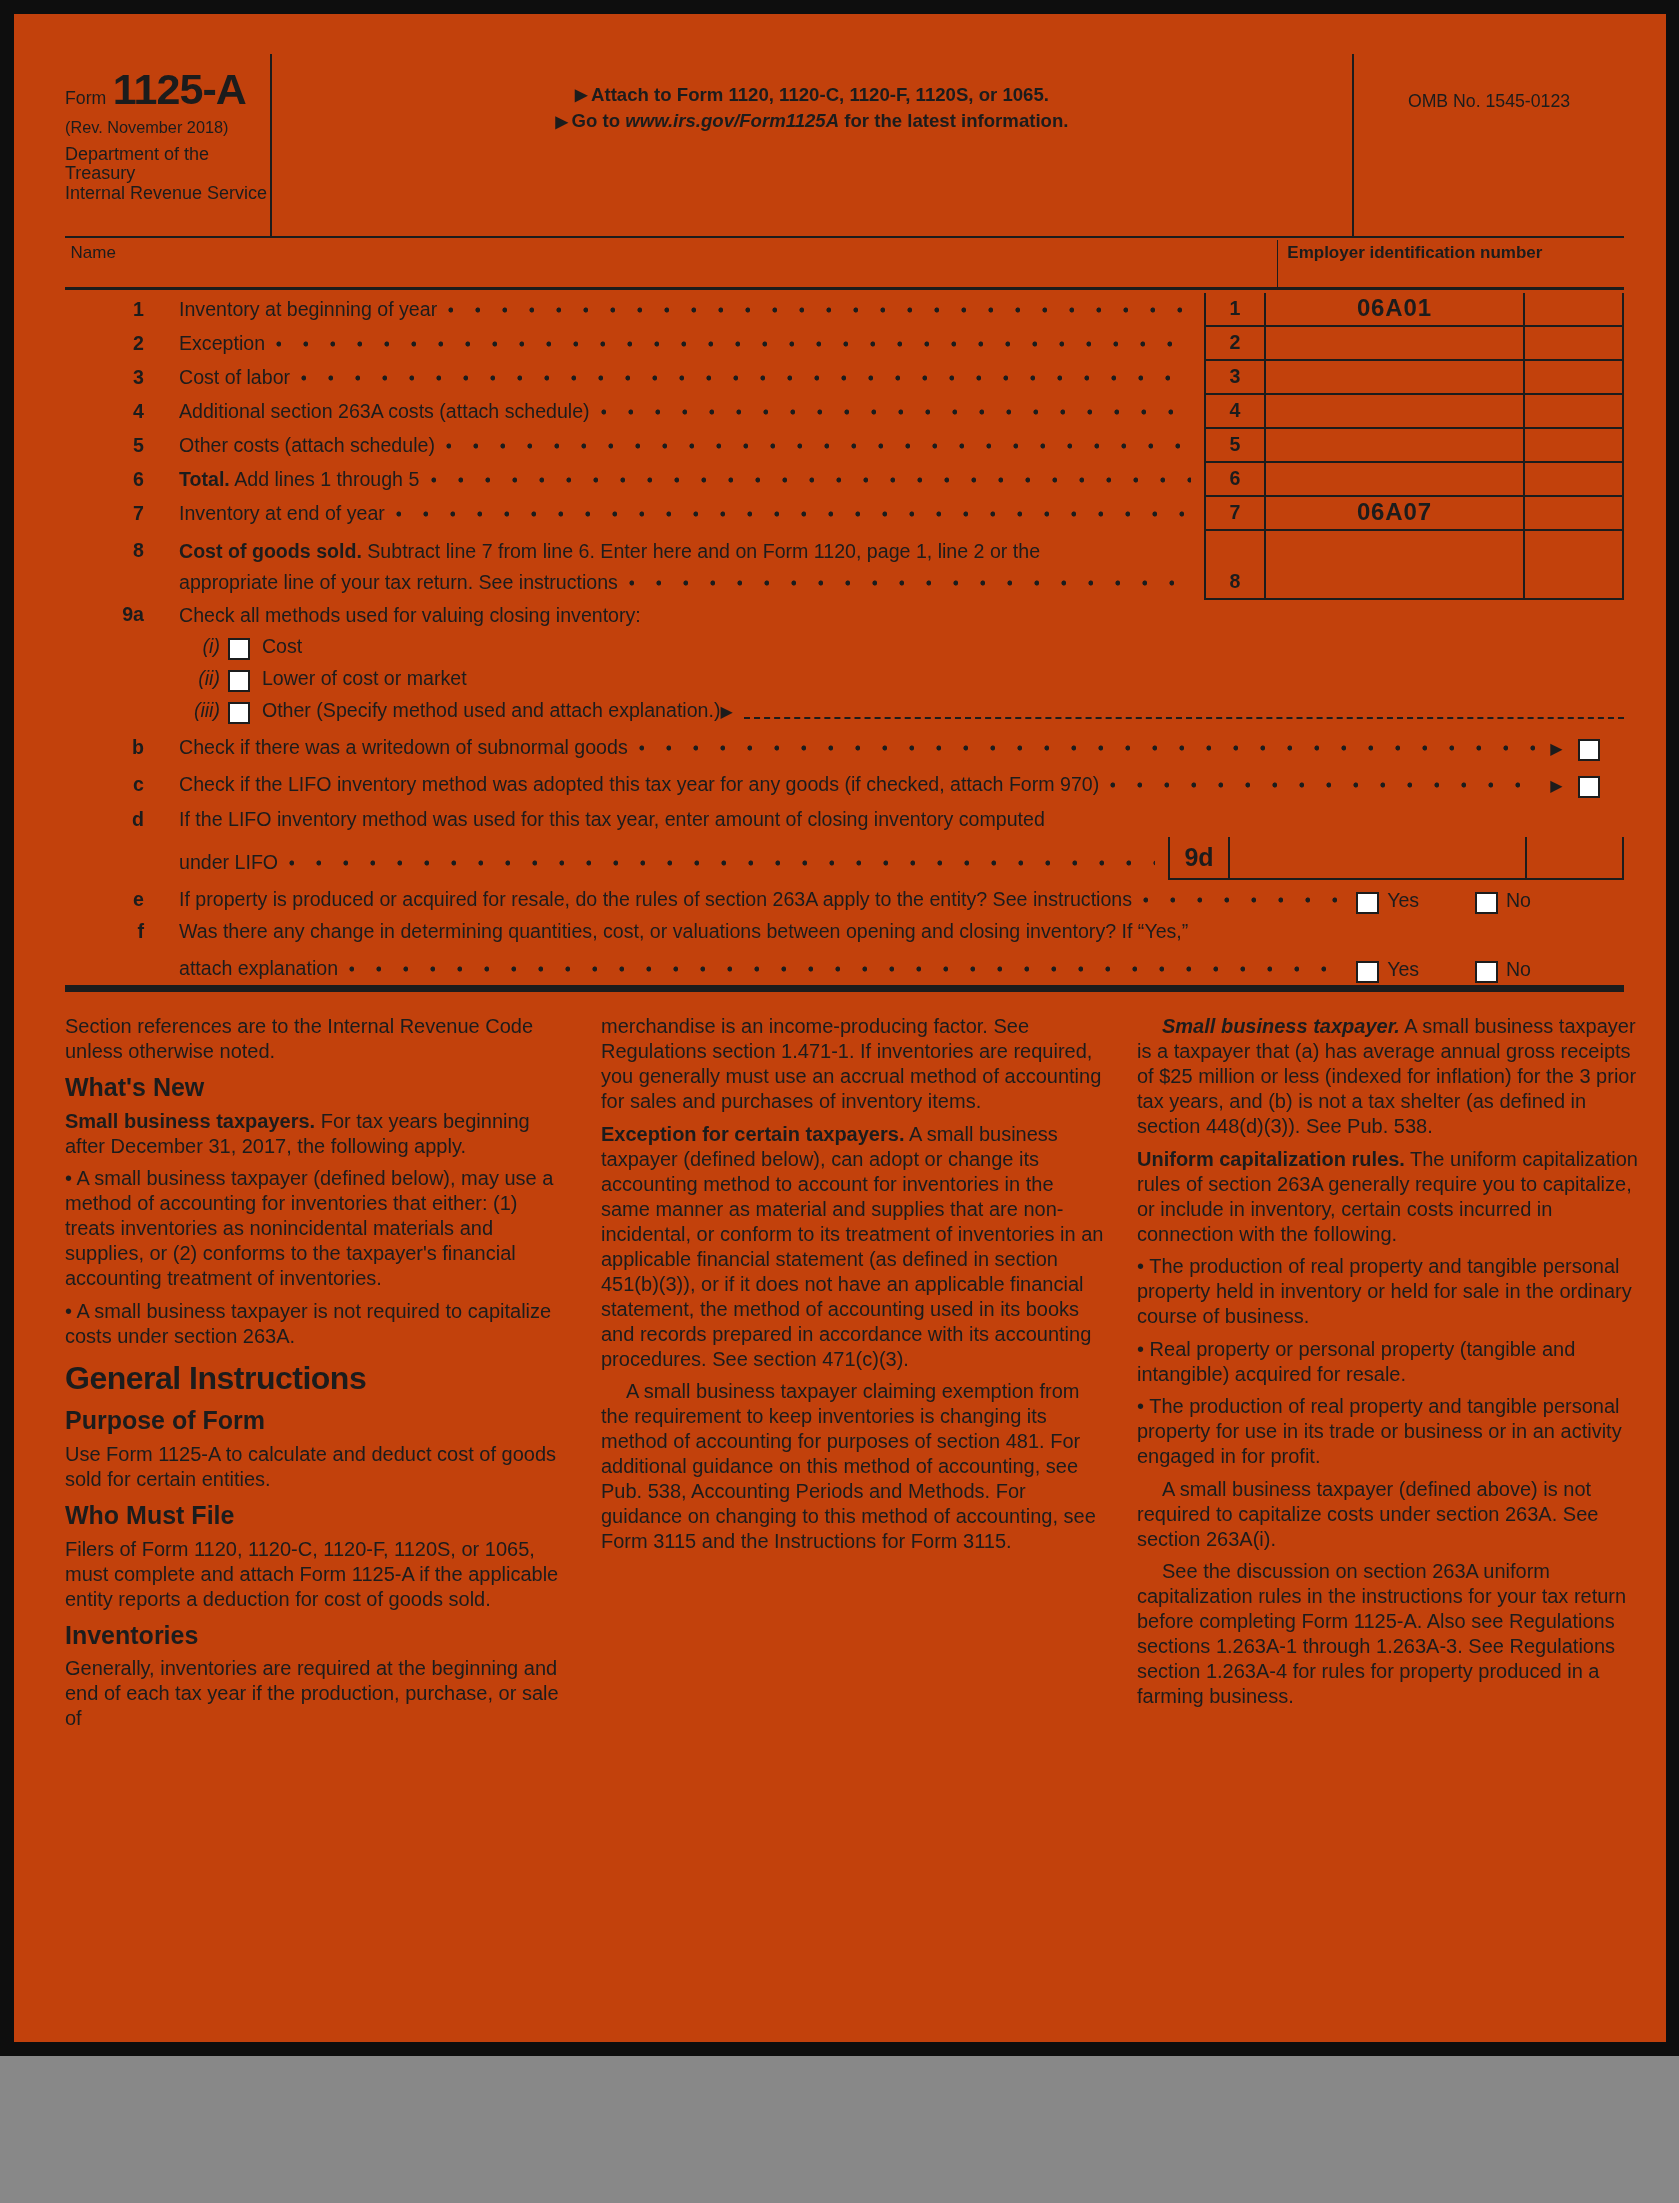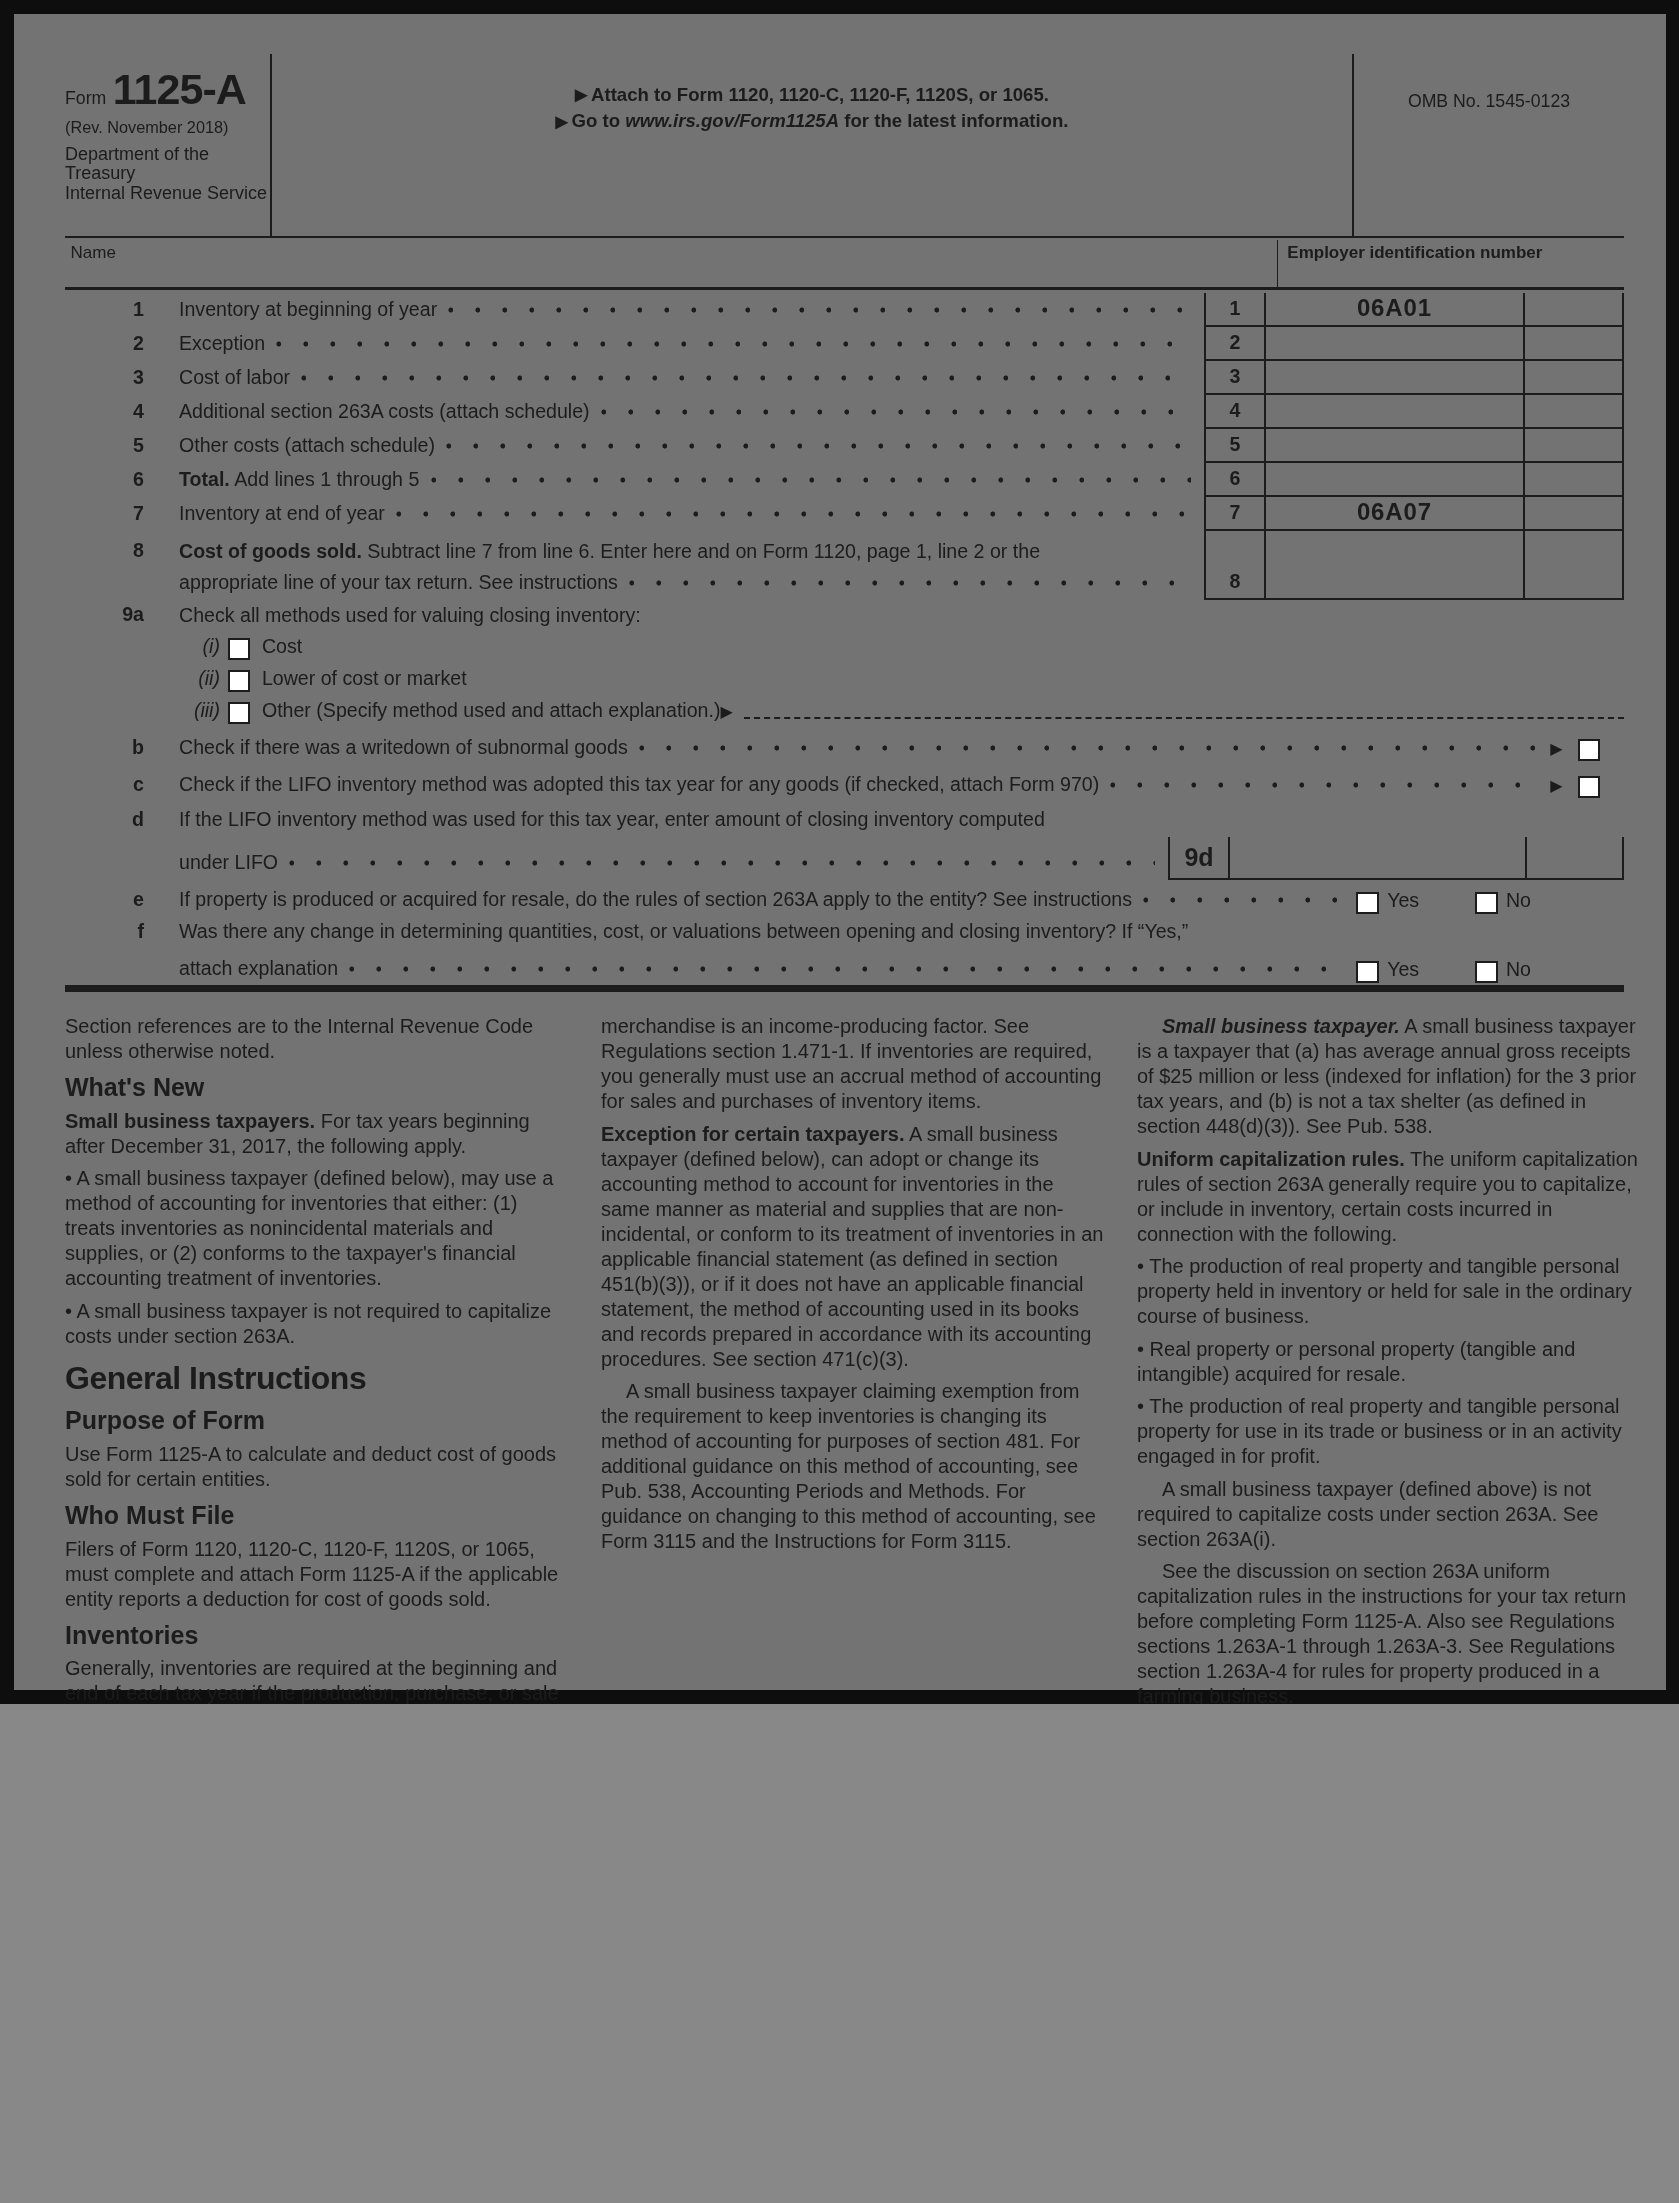--- a/index.html
+++ b/index.html
@@ -1,17 +1,17 @@
 <!DOCTYPE html>
 <html style="font-size:15px"><head>
 <meta charset="utf-8">
 <style>
   html,body{margin:0;padding:0;background:#888;}
   .page{
-    position:relative;width:1680px;height:1704px;background:#737373;
+    position:relative;width:1680px;height:2056px;background:#c2410c;
     box-shadow:inset 0 0 0 14px #0e0e0e;
     font-family:"Liberation Sans",sans-serif;color:#1c1c1c;
     overflow:hidden;margin:0 auto;
   }
   
   .hdr{position:absolute;left:65px;top:54px;width:1559px;height:184px;
        border-bottom:2.3px solid #1c1c1c;display:flex;box-sizing:border-box;}
   .hdr-left{width:207px;border-right:2.3px solid #1c1c1c;padding-top:11.2px;box-sizing:border-box;}
   .formline{display:flex;align-items:baseline;gap:6.5px;}
   .form-word{font-size:17.7px;}

